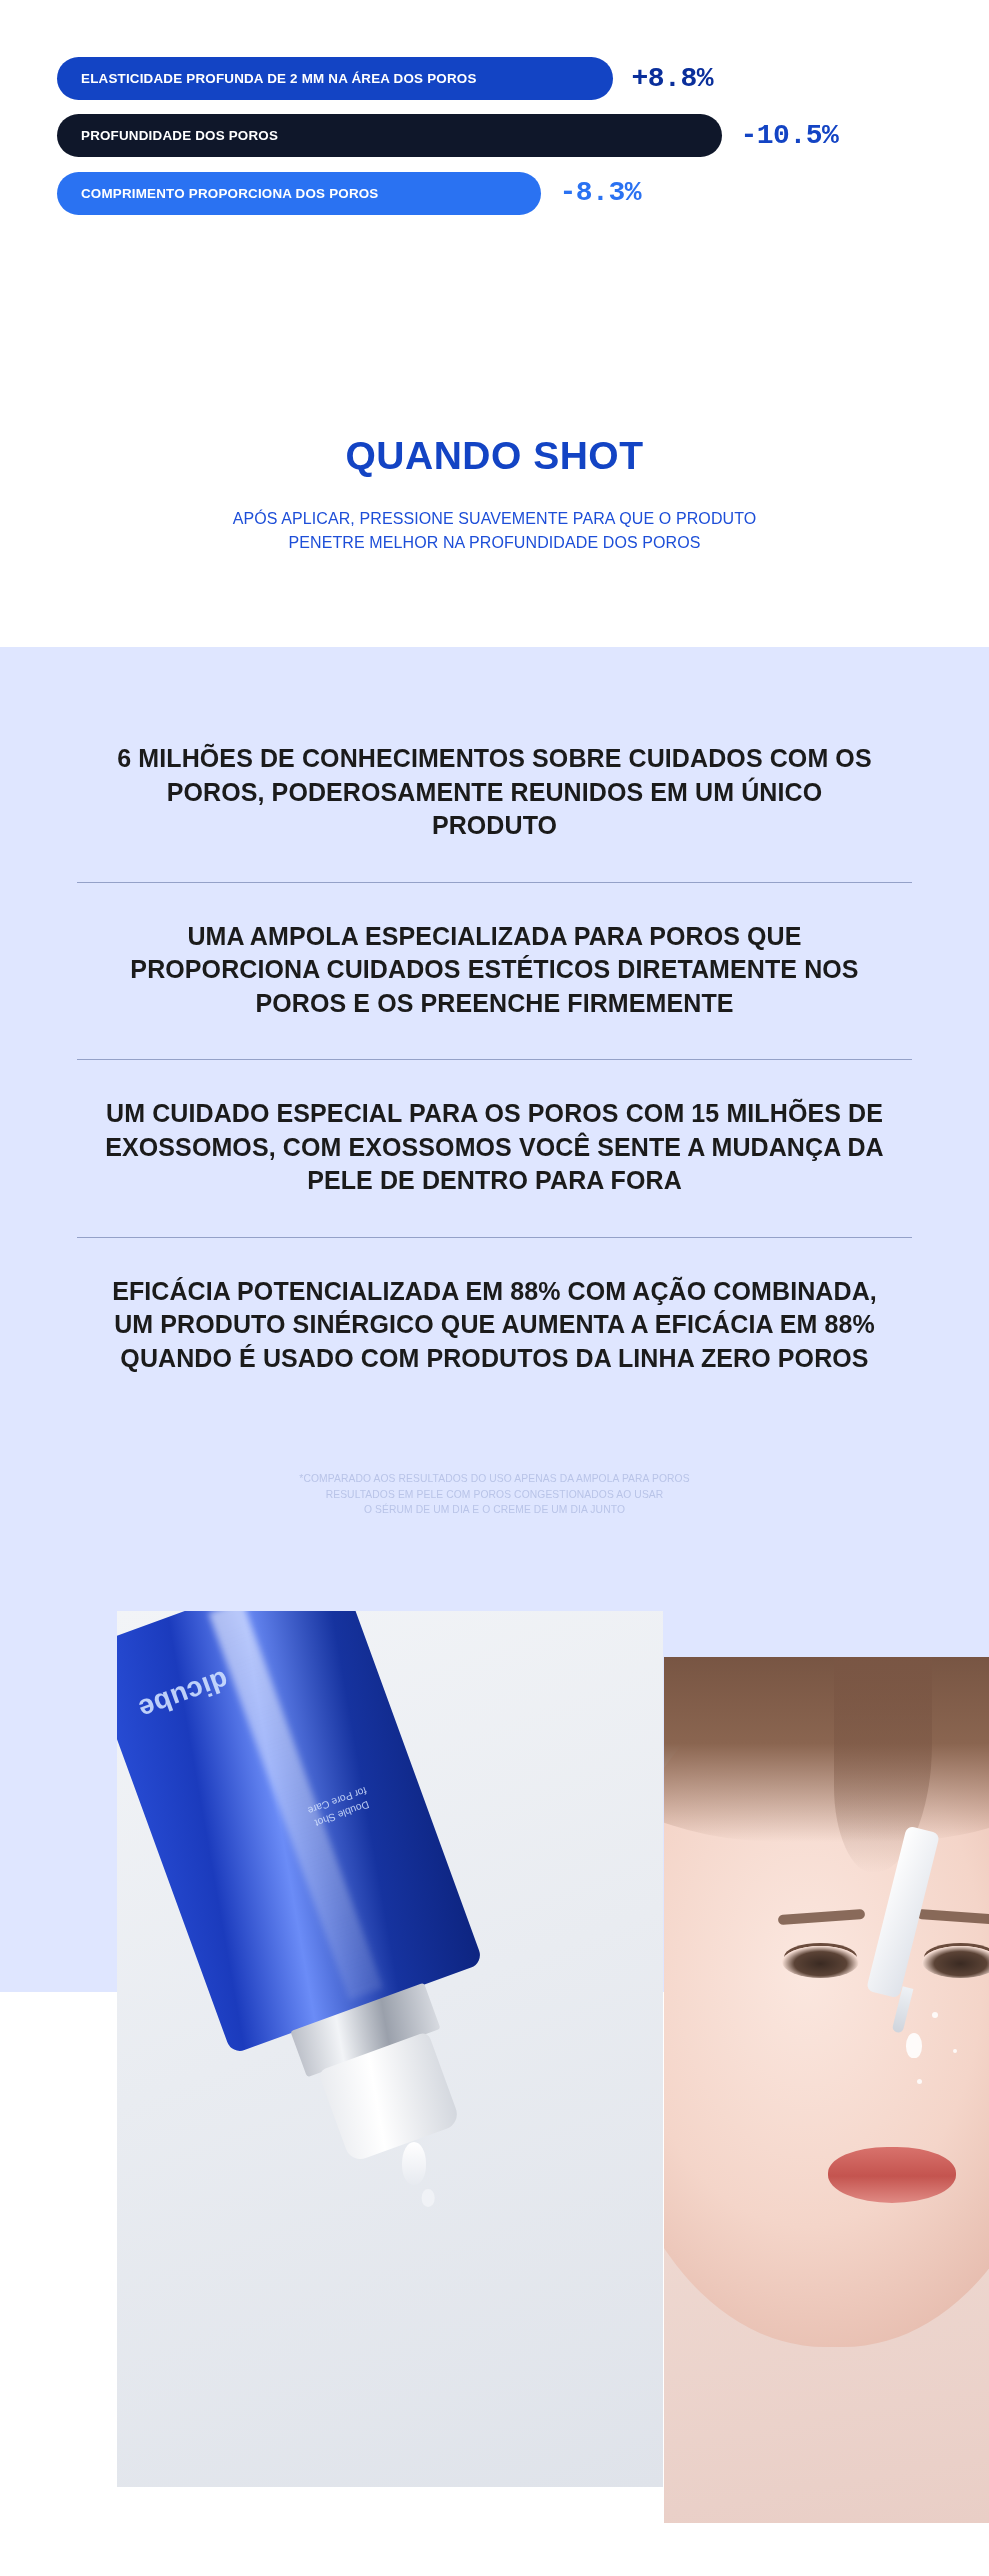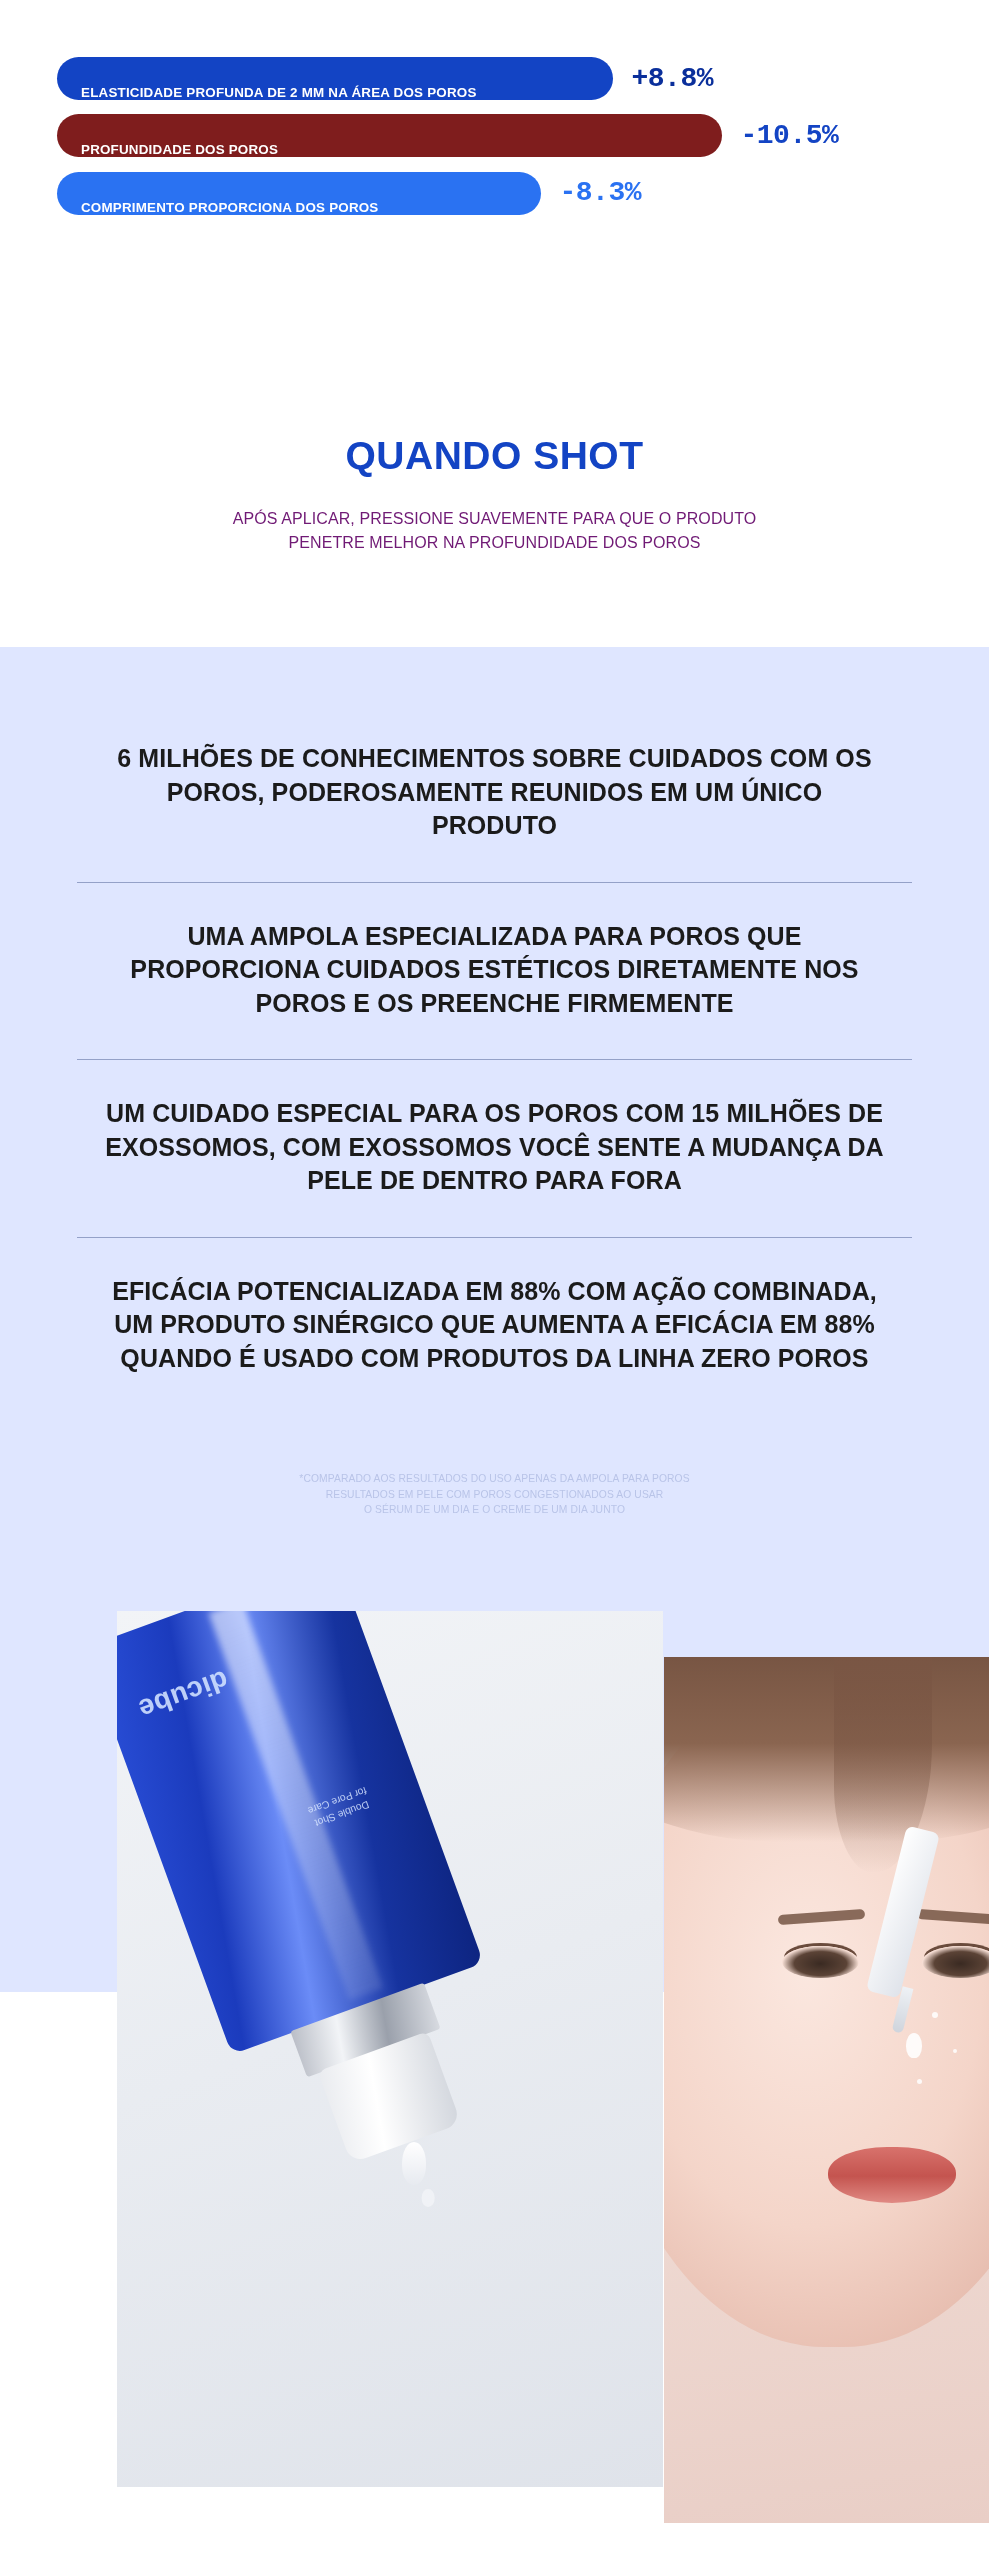--- a/index.html
+++ b/index.html
@@ -46,31 +46,31 @@
   .chart-row {
     display: flex;
     align-items: center;
     margin-bottom: 14.4px;
     height: 43px;
   }
   .bar {
     height: 43px;
     border-radius: 23px;
     display: flex;
-    align-items: flex-end;
+    align-items: center;
     box-sizing: border-box;
     padding-left: 24px;
     color: #ffffff;
     font-size: 13.4px;
     font-weight: bold;
     letter-spacing: 0.2px;
     white-space: nowrap;
   }
   .bar-1 { background: #1344c4; width: 556px; }
-  .bar-2 { background: #7f1d1d; width: 665px; }
+  .bar-2 { background: #0f172a; width: 665px; }
   .bar-3 { background: #2a72f2; width: 484px; }
   .bar-value {
     font-size: 28px;
     font-weight: bold;
     margin-left: 18.5px;
     letter-spacing: -0.5px;
     line-height: 1;
     font-family: Liberation Mono, monospace;
   }
   .v-dark  { color: #0a2f9b; }
@@ -84,21 +84,21 @@
     padding: 124px 0 77px 0;
   }
   .shot-title {
     color: #1344c4;
     font-size: 39px;
     font-weight: bold;
     letter-spacing: 0.5px;
     margin-bottom: 29px;
   }
   .shot-sub {
-    color: #701a75;
+    color: #1d4ed8;
     font-size: 16px;
     line-height: 1.45;
     letter-spacing: 0.1px;
   }
 
   
   .features {
     background: #dfe6ff;
     padding: 77px 0 62px 0;
     text-align: center;

